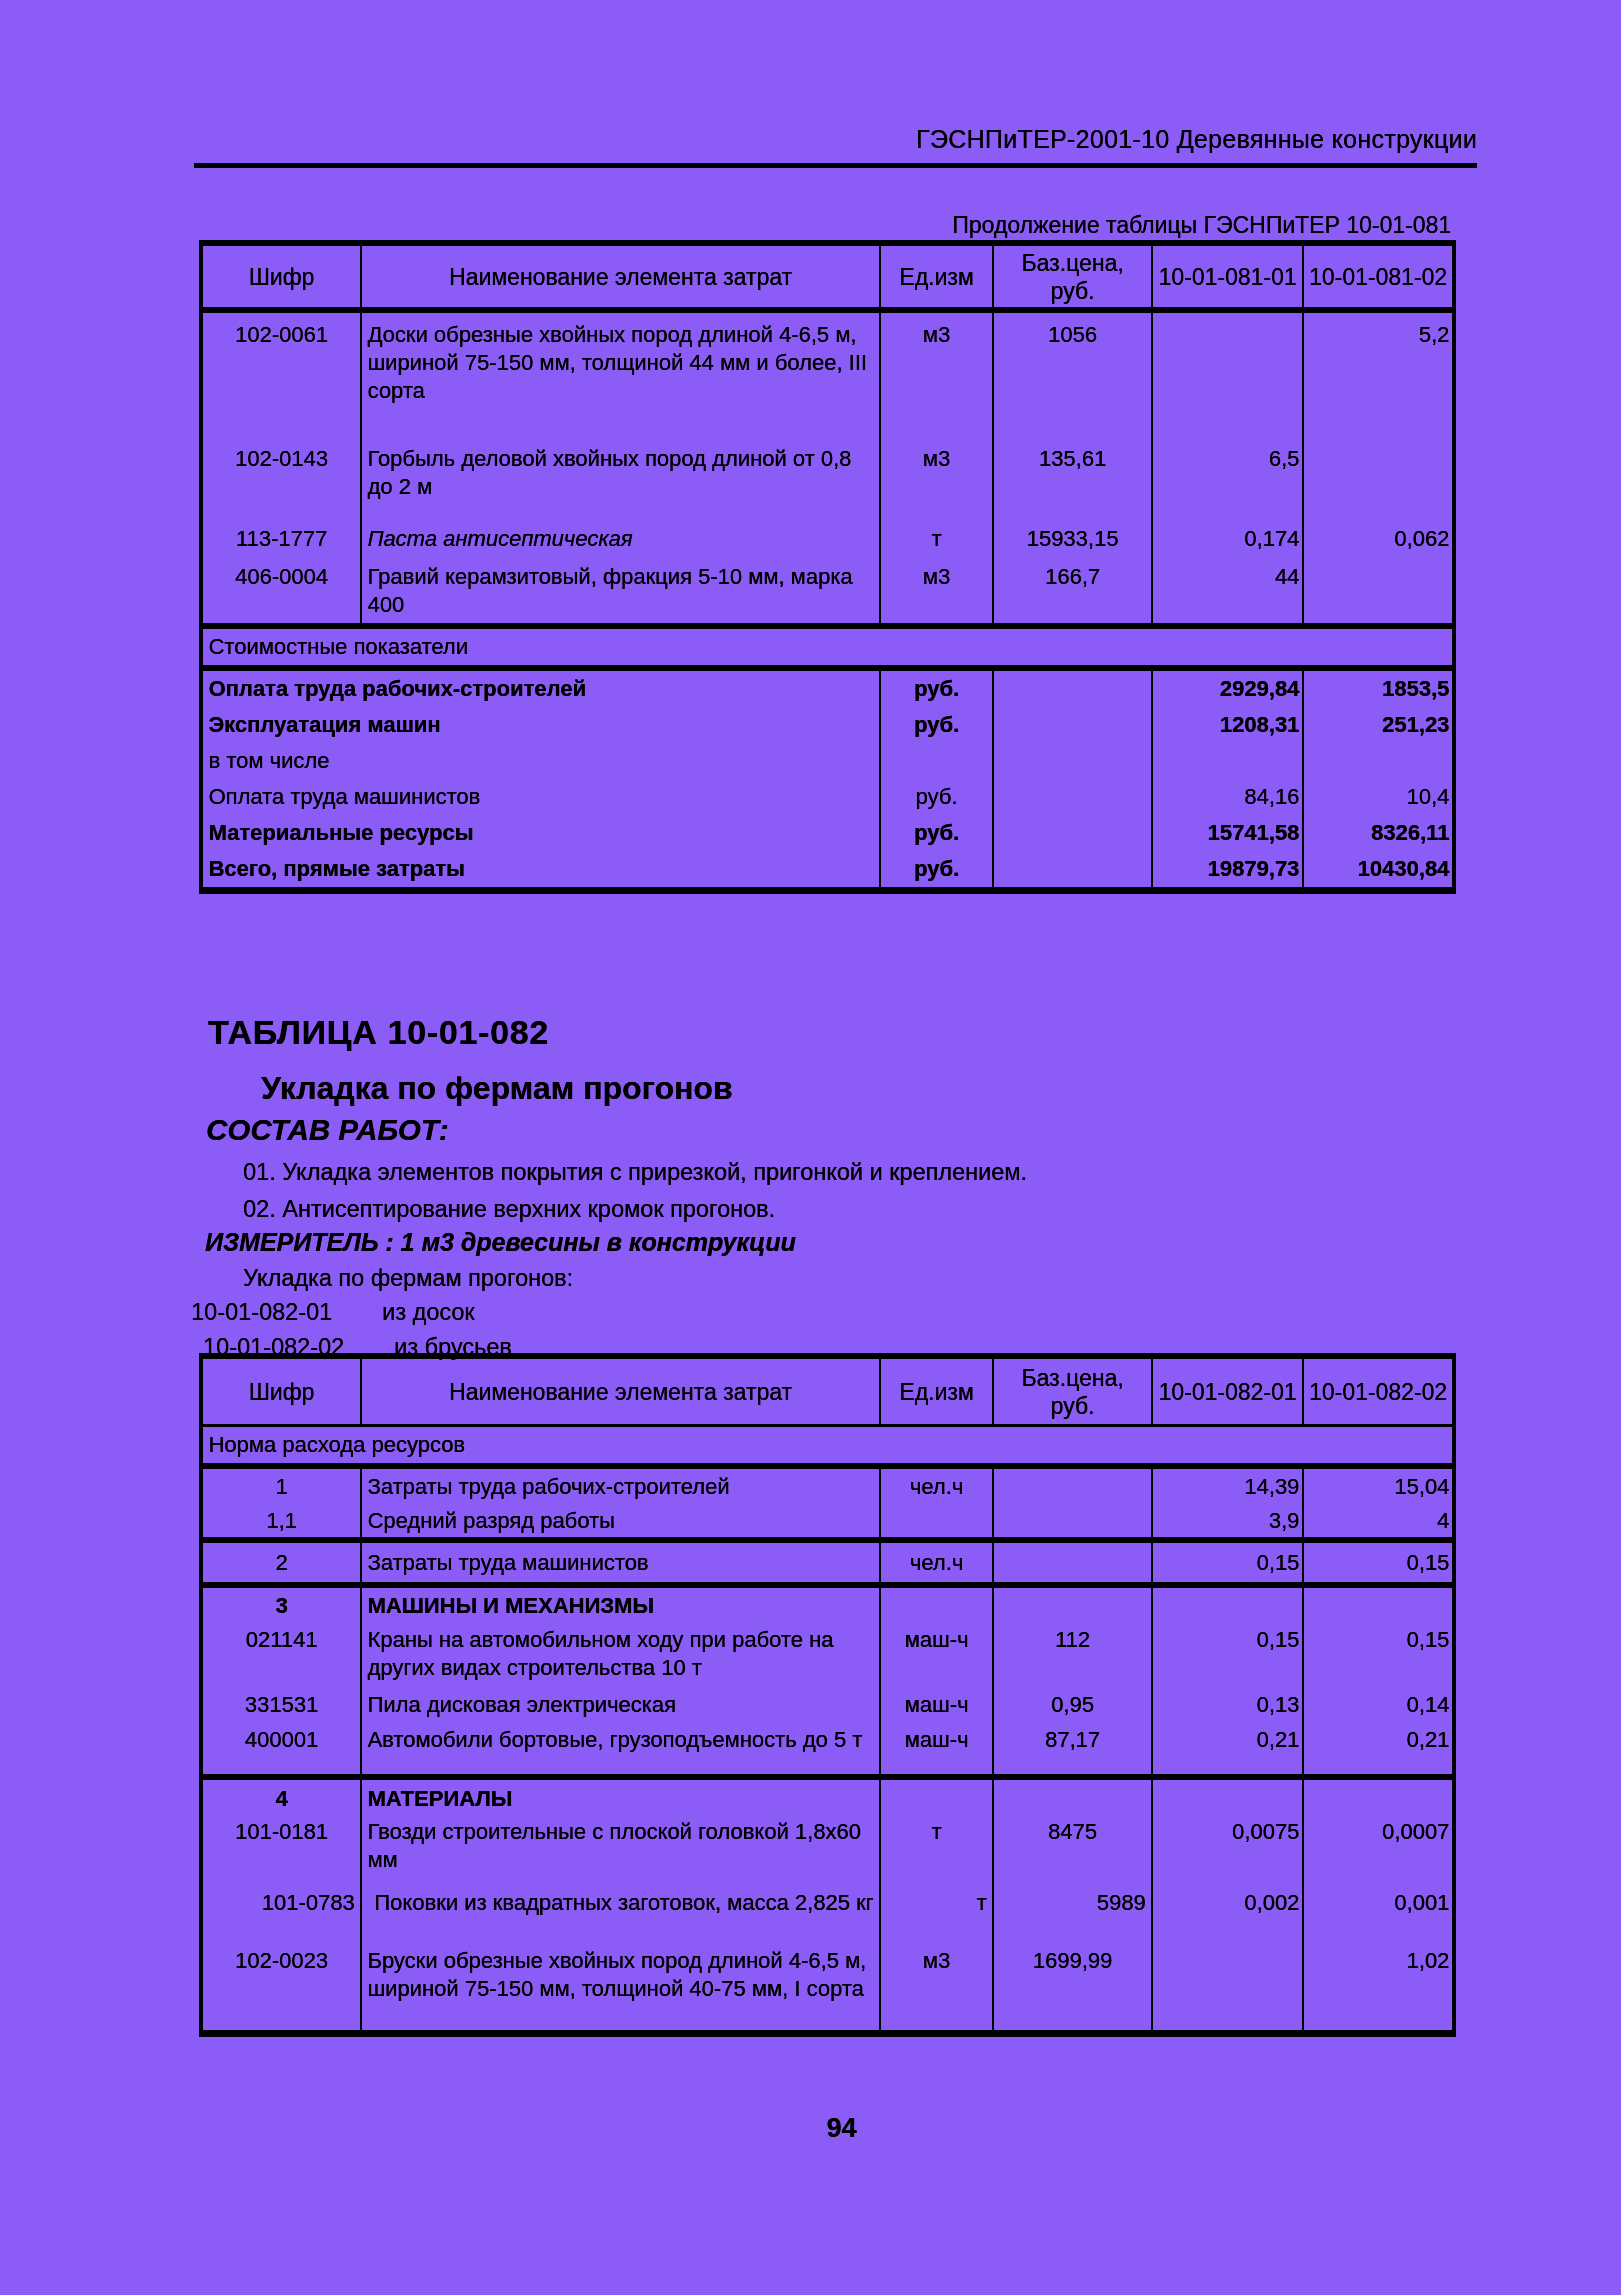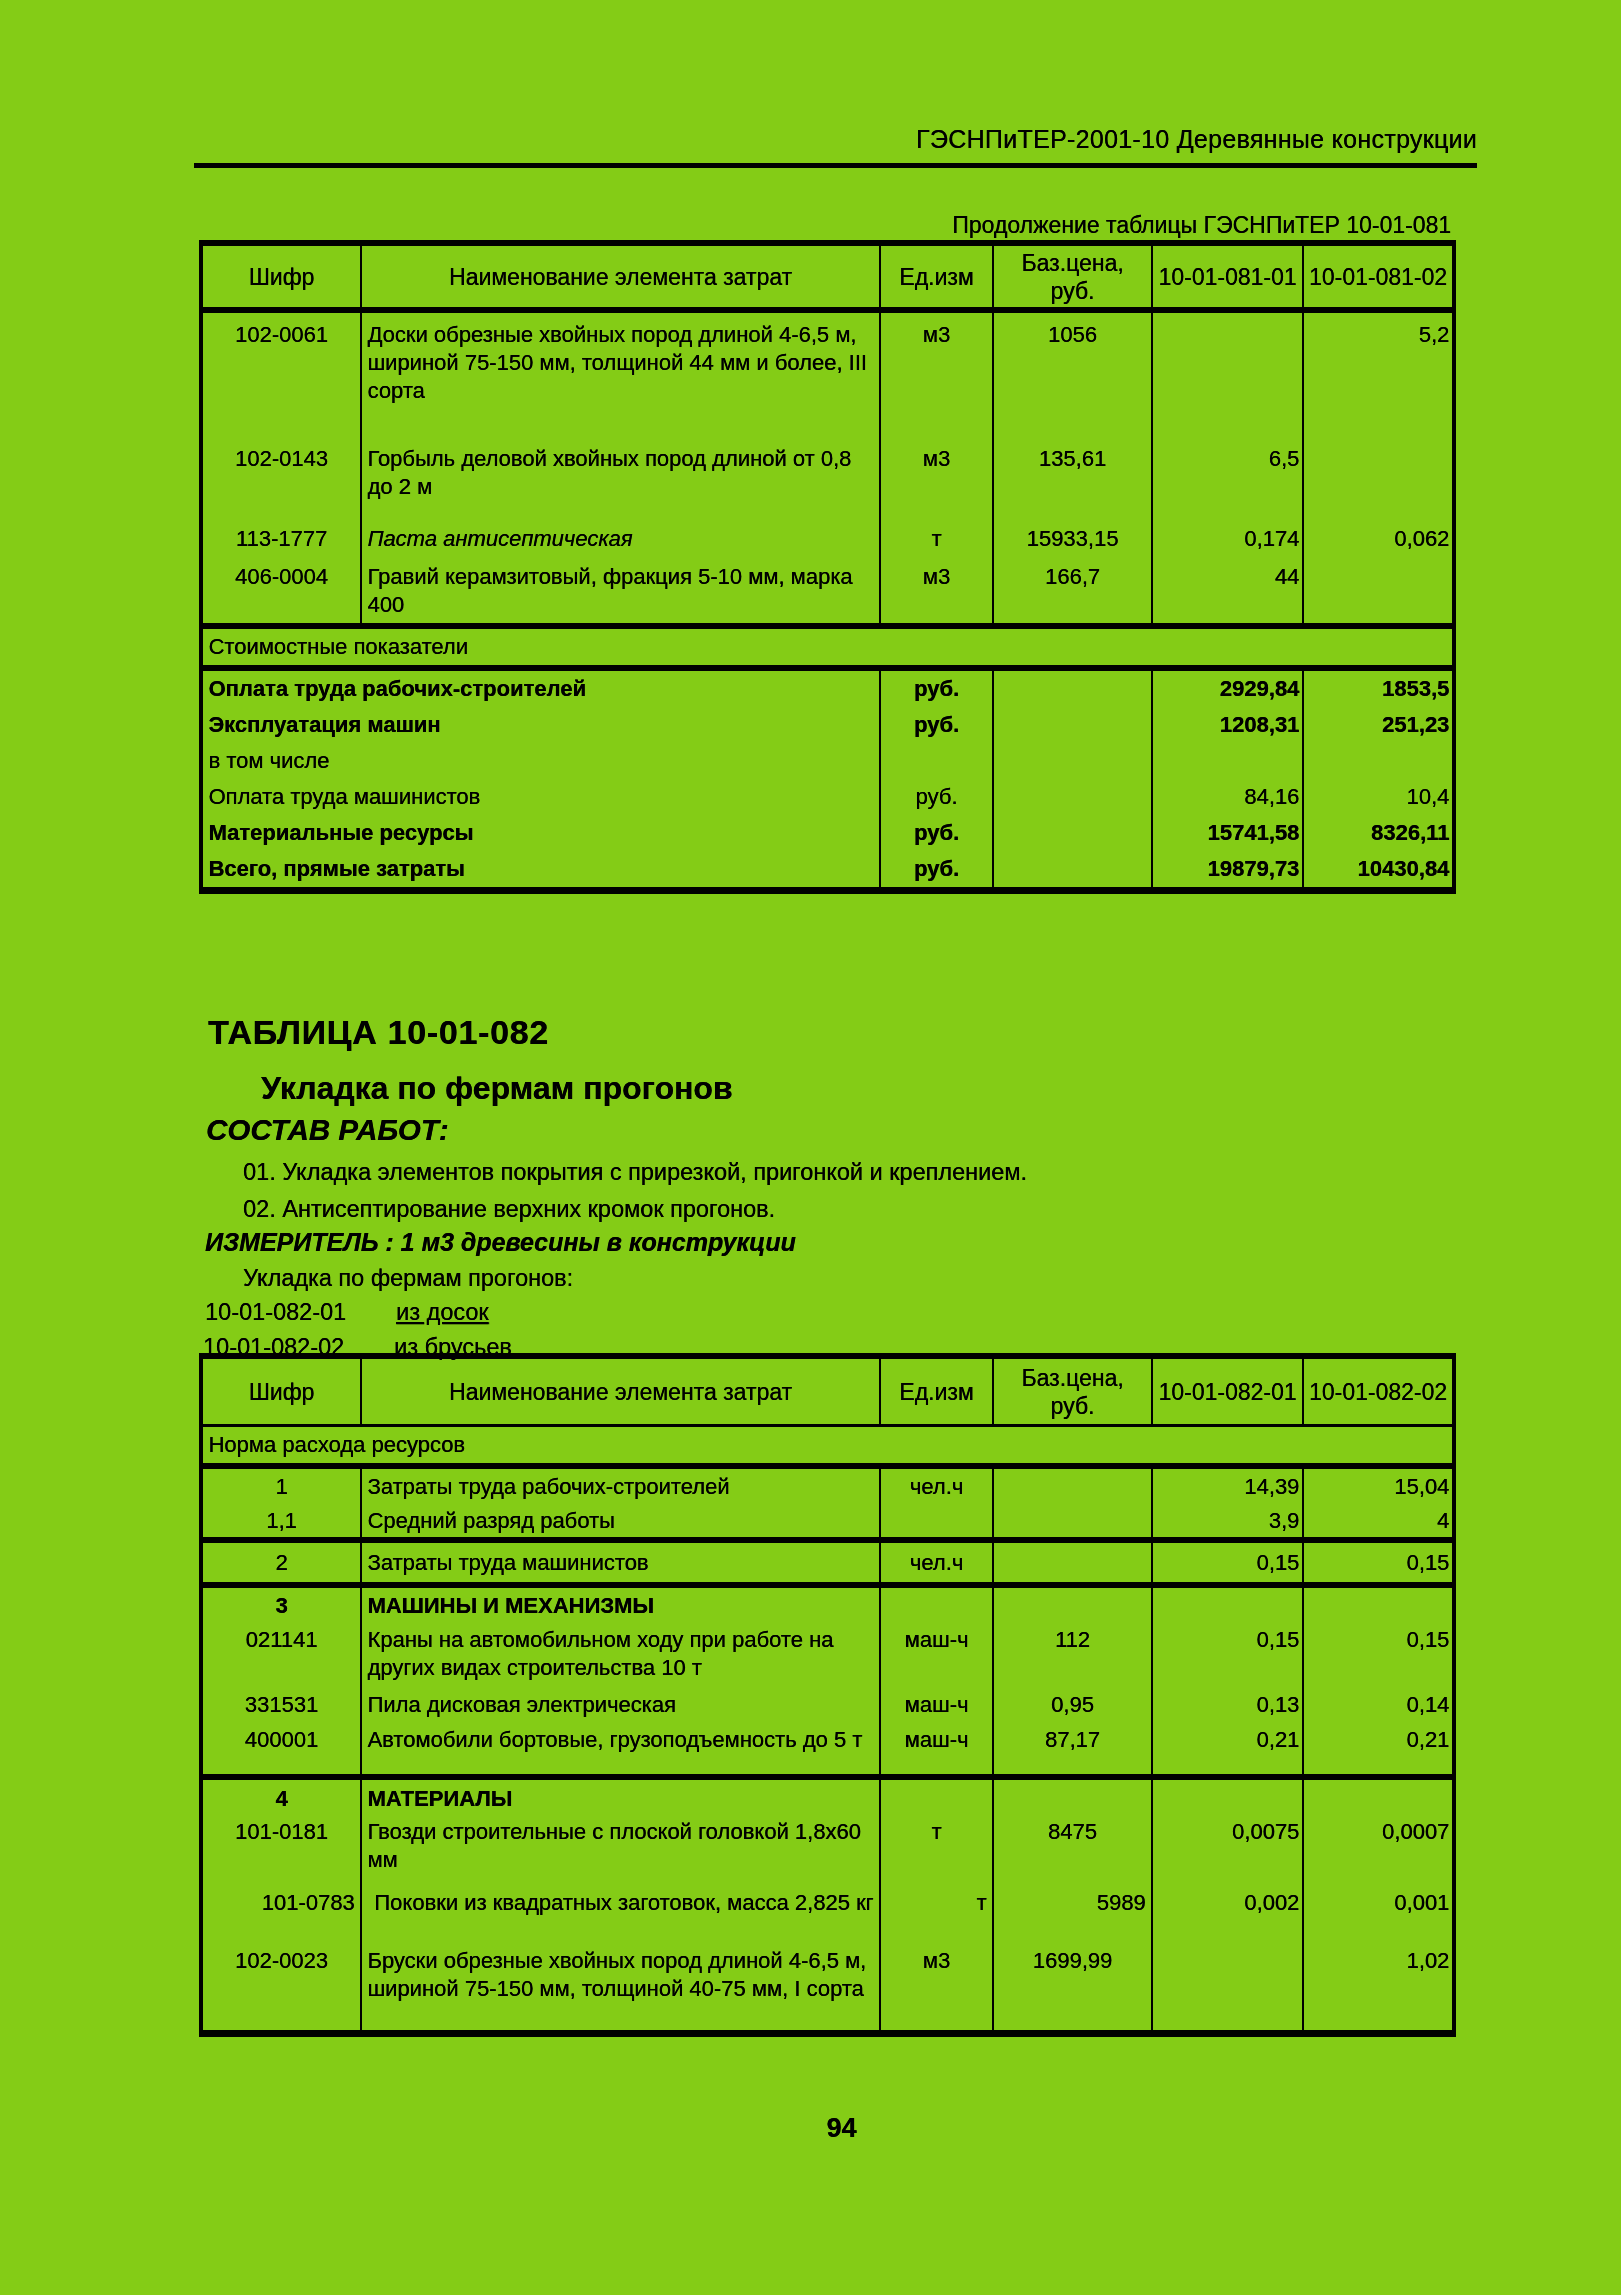--- a/index.html
+++ b/index.html
@@ -1,19 +1,19 @@
 <!DOCTYPE html>
 <html style="font-size:10.7px"><head>
 <meta charset="utf-8">
 <style>
   html,body { margin:0; padding:0; background:#e8e8e8; }
   .sheet {
     position:relative;
     width:1622px; height:2295px;
-    background:#84cc16;
+    background:#8b5cf6;
     font-family:"Liberation Sans", sans-serif;
     color:#000;
     text-shadow:0.3px 0.3px 0 currentColor; 
     overflow:hidden;
   }
   .abs { position:absolute; }
 
   
   .page-header { top:125px; right:145px; font-size:25px; letter-spacing:0.3px; }
   .header-rule { top:163px; left:194px; width:1283px; height:4.7px; background:#000; }
@@ -80,21 +80,21 @@
 
   
   .tbl-heading  { top:1013px; left:208px; font-size:34px; font-weight:700; letter-spacing:0.7px; }
   .tbl-subtitle { top:1070px; left:217px; font-size:32px; font-weight:700;margin-left:44px; }
   .works-label  { top:1113px; left:206px; font-size:29.5px; font-weight:700; font-style:italic; }
   .work-item-1  { top:1159px; left:243px; font-size:23.5px; }
   .work-item-2  { top:1196px; left:243px; font-size:23.5px; }
   .meter-label  { top:1228px; left:205px; font-size:25px; font-weight:700; font-style:italic; }
   .list-intro   { top:1265px; left:243px; font-size:23.5px; }
   .variant      { font-size:23.5px; }
-  .variant-1    { top:1299px; left:205px;text-decoration:underline; }
+  .variant-1    { top:1299px; left:191px; }
   .variant-2    { top:1334px; left:203px; }
   .variant .v-code { display:inline-block; width:191px; }
 
   .page-num { top:2113px; left:808px; width:67px; text-align:center; font-size:27px; font-weight:600; }
 </style>
 </head>
 <body>
 
 <div class="sheet">
 

